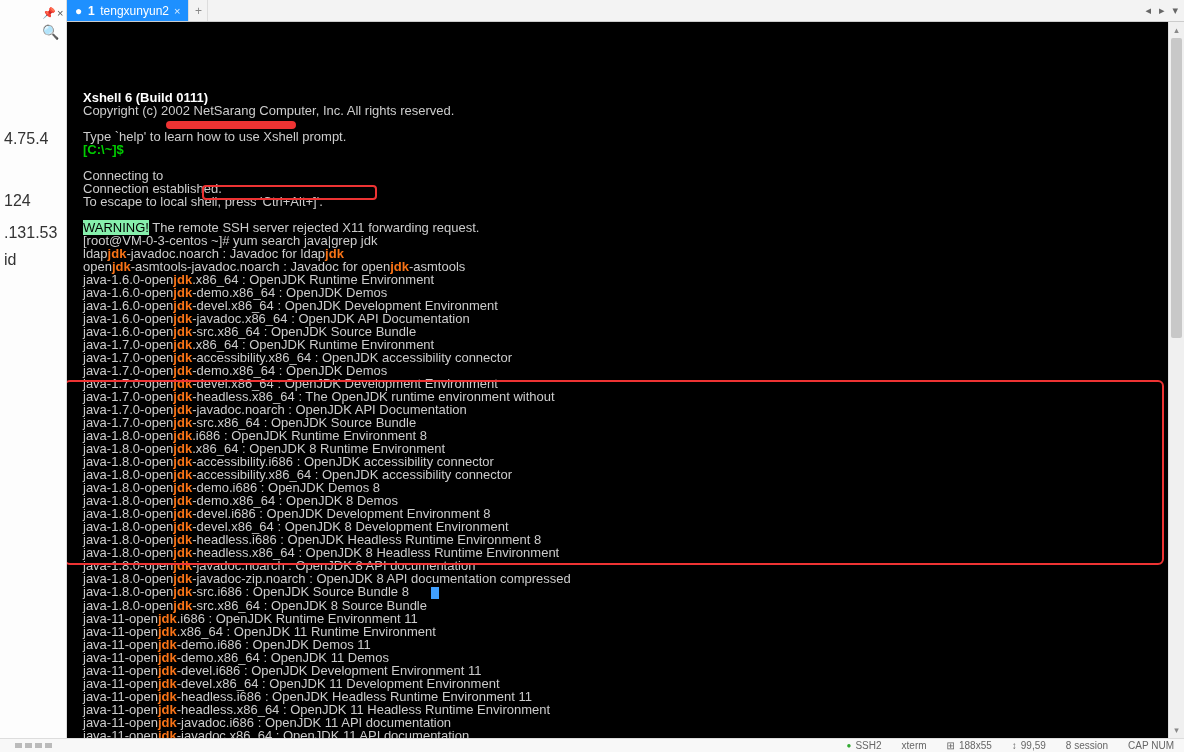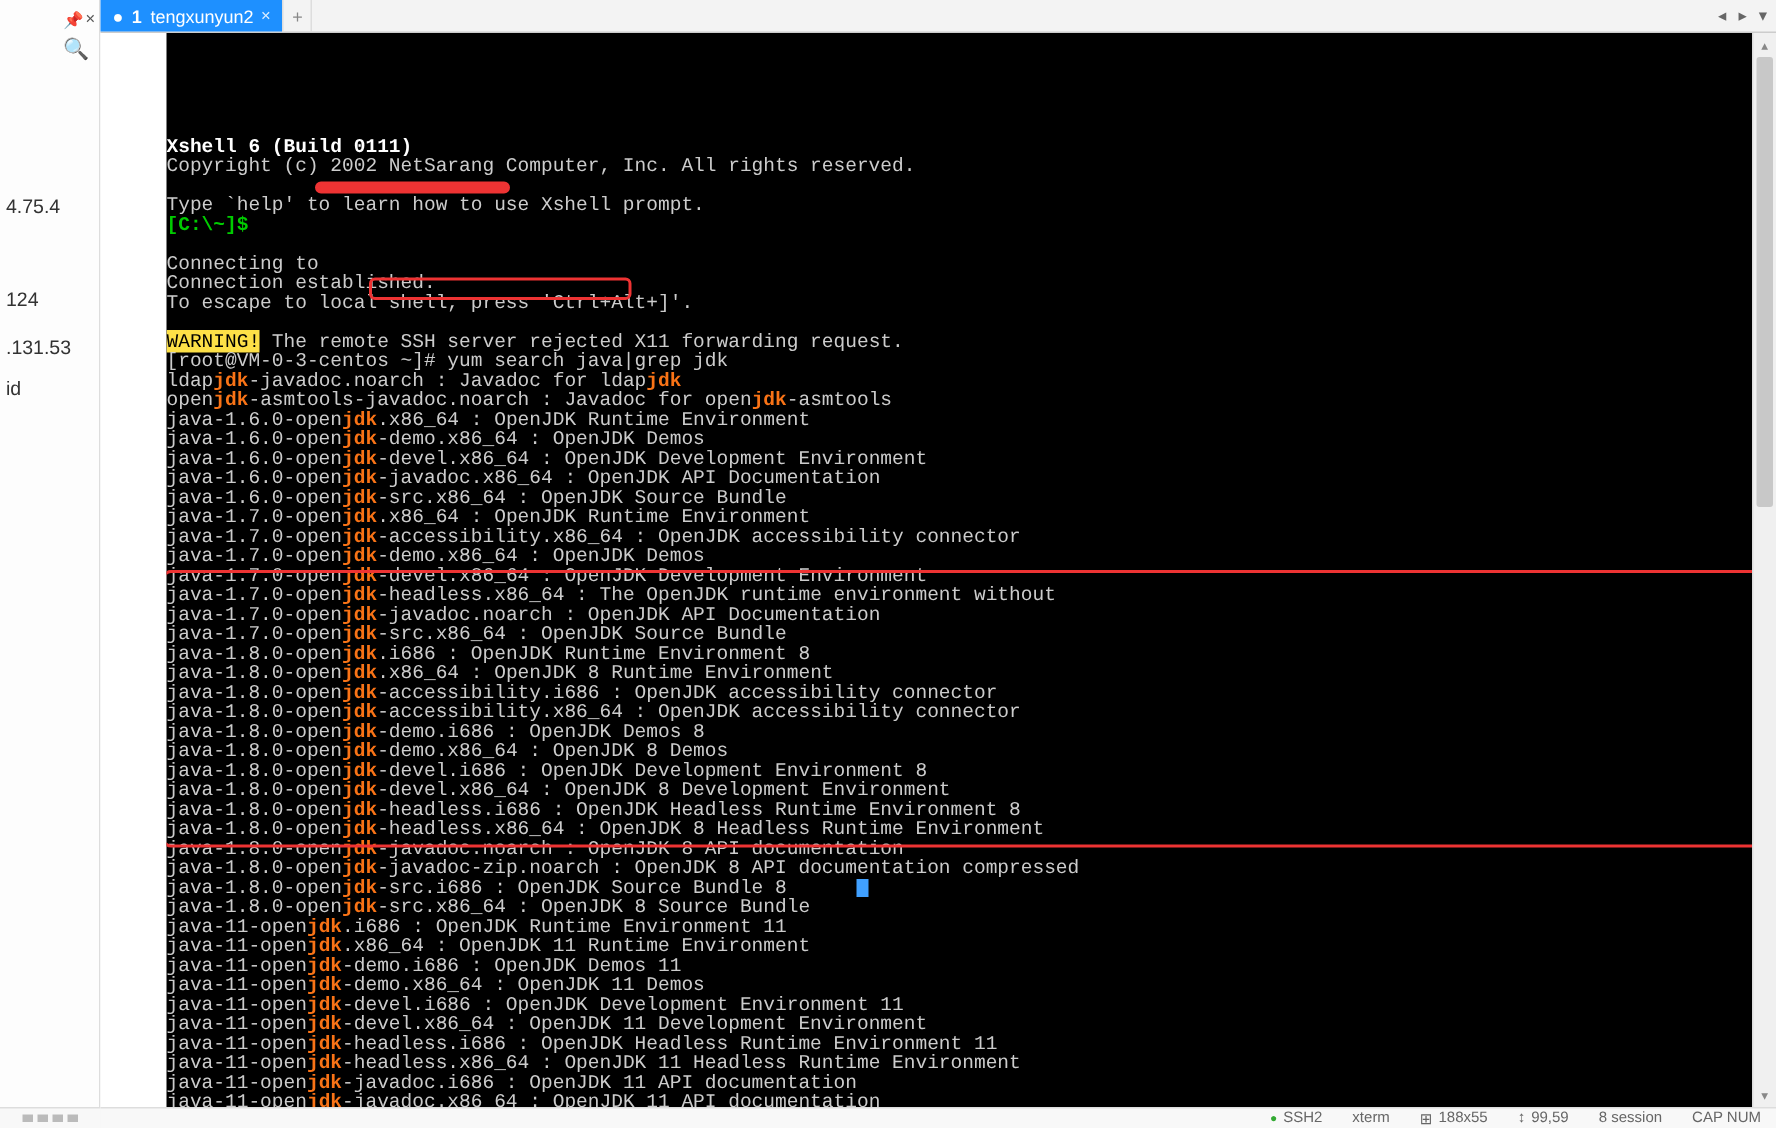--- a/index.html
+++ b/index.html
@@ -1,34 +1,34 @@
 <!DOCTYPE html>
 <html><head>
 <meta charset="utf-8">
 <style>
 * { margin:0; padding:0; box-sizing:border-box; }
 body { font-family:"Segoe UI",Arial,sans-serif; font-size:12px; background:#fff; overflow:hidden; width:1184px; height:752px; position:relative; }
 .left-panel { position:absolute; left:0; top:0; width:67px; height:752px; background:#fdfdfd; border-right:1px solid #ddd; }
 .left-panel .pin { position:absolute; top:7px; left:42px; font-size:11px; color:#555; cursor:pointer; }
 .left-panel .xclose { position:absolute; top:7px; left:57px; font-size:11px; color:#555; cursor:pointer; }
 .left-panel .srch { position:absolute; top:24px; right:6px; font-size:14px; color:#888; }
-.left-panel .itm { position:absolute; left:4px; font-size:13px; color:#333; }
+.left-panel .itm { position:absolute; left:4px; font-size:16px; color:#333; }
 .main { position:absolute; left:67px; top:0; right:0; height:752px; display:flex; flex-direction:column; background:#fff; }
 .tabbar { height:22px; background:#f3f3f3; border-bottom:1px solid #ccc; display:flex; align-items:stretch; }
 .tab { display:flex; align-items:center; padding:0 8px; background:#1e90ff; color:#fff; font-size:12px; gap:5px; }
 .tab .dot { width:8px; text-align:center; font-weight:bold; }
 .tab .cx { font-size:11px; opacity:.85; cursor:pointer; }
 .addtab { width:20px; display:flex; align-items:center; justify-content:center; color:#888; border:1px solid #ddd; border-top:none; border-bottom:none; cursor:pointer; }
 .tab-right { margin-left:auto; display:flex; align-items:center; gap:8px; padding-right:6px; color:#666; }
 .tab-right span { cursor:pointer; font-size:11px; }
-.term { flex:1; background:#000; color:#ccc; font-family:Liberation Mono, monospace; font-size:13px; line-height:13px; white-space:pre; padding:4px 0; overflow:hidden; position:relative;margin-left:44px; }
+.term { flex:1; background:#000; color:#ccc; font-family:Liberation Sans, sans-serif; font-size:13px; line-height:13px; white-space:pre; padding:4px 16px; overflow:hidden; position:relative; }
 .term .b { font-weight:bold; color:#fff; }
 .term .g { color:#0c0; font-weight:bold; }
 .term .hl { color:#f97316; font-weight:bold; }
-.term .inv { background:#fde047; color:#000; }
+.term .inv { background:#86efac; color:#000; }
 .term .cur { background:#40a0ff; display:inline-block; width:8px; height:12px; vertical-align:middle; }
 .red-strike { position:absolute; border:3px solid #e33; border-radius:10px; height:8px; background:#e33; }
 .red-box1 { position:absolute; border:2px solid #e33; border-radius:4px; }
 .red-box2 { position:absolute; border:2px solid #e33; border-radius:6px; }
 .scroll-v { position:absolute; right:0; top:22px; bottom:14px; width:16px; background:#f0f0f0; border-left:1px solid #ddd; }
 .scroll-v .up,.scroll-v .dn { height:16px; text-align:center; font-size:9px; color:#888; line-height:16px; cursor:pointer; }
 .scroll-v .dn { position:absolute; bottom:0; width:100%; }
 .scroll-v .thumb { position:absolute; left:2px; right:2px; top:16px; height:300px; background:#c8c8c8; border-radius:2px; }
 .statusbar { position:absolute; left:67px; right:0; bottom:0; height:14px; background:#f8f8f8; border-top:1px solid #ddd; font-size:10px; color:#666; display:flex; align-items:center; justify-content:flex-end; gap:20px; padding:0 10px; }
 .statusbar .sg { display:flex; align-items:center; gap:4px; }

